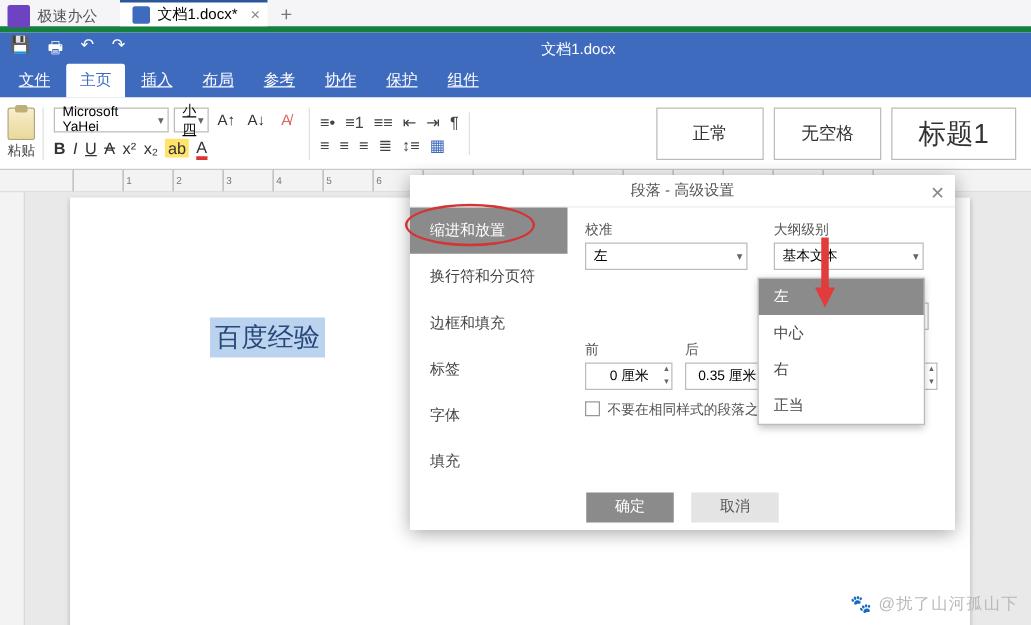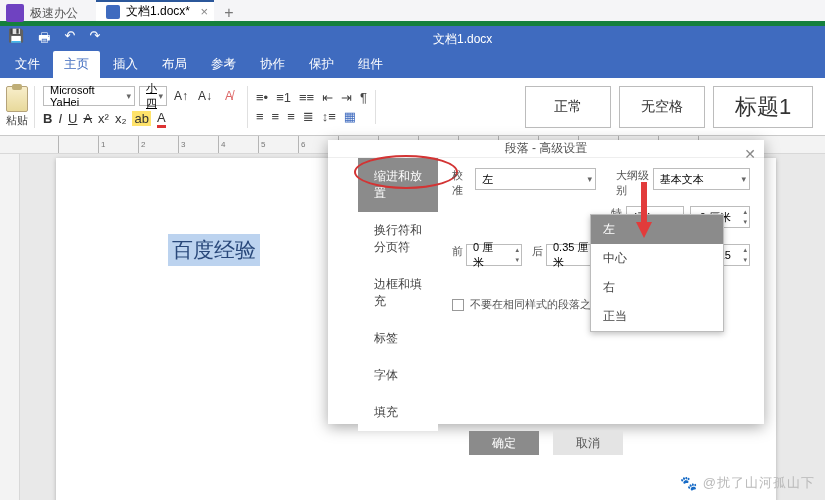--- a/index.html
+++ b/index.html
@@ -14,21 +14,21 @@
   .tab-close { position: absolute; right: 6px; color: #888; font-size: 13px; }
   .tab-add { width: 30px; line-height: 26px; text-align: center; color: #777; font-size: 16px; }
 
   
   .ribbon-title { height: 26px; background: #3f6bbf; display: flex; align-items: center; color: #fff; }
   .qat { display: flex; gap: 14px; padding-left: 8px; }
   .qat span { color: #fff; font-size: 13px; }
   .doc-title { flex: 1; text-align: center; font-size: 12px; }
 
   
-  .ribbon-tabs { height: 26px; background: #3f6bbf; display: flex; align-items: flex-end; padding-left: 4px; gap: 2px; color: #fff; font-size: 12.5px; }
+  .ribbon-tabs { height: 26px; background: #3f6bbf; display: flex; align-items: flex-end; padding-left: 4px; gap: 2px; color: #fff; font-size: 12.5px; text-decoration: underline; }
   .ribbon-tabs .rtab { padding: 5px 11px 5px; cursor: pointer; }
   .ribbon-tabs .rtab.active { background: #fff; color: #3f6bbf; border-radius: 2px 2px 0 0; }
 
   
   .ribbon { height: 58px; background: #fff; border-bottom: 1px solid #c9c9c9; display: flex; align-items: center; padding: 4px 6px; gap: 8px; }
   .paste-group { display: flex; flex-direction: column; align-items: center; gap: 1px; padding-right: 6px; border-right: 1px solid #e0e0e0; }
   .paste-icon { width: 22px; height: 26px; border: 1px solid #b5a37a; background: linear-gradient(#f8eecb,#e8d99b); border-radius: 2px; position: relative; }
   .paste-icon::before { content: ""; position: absolute; left:5px; right:5px; top:-3px; height:6px; background:#bfae77; border-radius:2px; }
   .font-group { display: flex; flex-direction: column; gap: 4px; padding-right: 8px; border-right: 1px solid #e0e0e0; }
   .font-row1 { display: flex; align-items: center; gap: 4px; }
@@ -51,34 +51,34 @@
 
   
   .ruler { height: 18px; background: #f3f3f3; border-bottom: 1px solid #d8d8d8; position: relative; font-size: 8px; color: #777; }
   .ruler .wrap { position: absolute; left: 58px; right: 0; top: 0; bottom: 0; display: flex; }
   .ruler .tick { flex: 0 0 40px; border-left: 1px solid #b5b5b5; text-align: left; padding-left: 2px; line-height: 18px; }
 
   
   .workspace { position: absolute; top: 154px; bottom: 0; left: 0; right: 0; background: #e9e9e9; }
   .vruler { position: absolute; left: 0; top: 0; bottom: 0; width: 20px; background: #f3f3f3; border-right: 1px solid #d8d8d8; }
   .page { position: absolute; left: 56px; top: 4px; width: 720px; height: 420px; background: #fff; box-shadow: 0 1px 4px rgba(0,0,0,0.25); }
-  .sel-text { position: absolute; left: 112px; top: 76px; padding: 2px 4px; background: #bcd3ef; color: #29487a; font-size: 21px; font-family: "SimSun","宋体",serif; }
+  .sel-text { position: absolute; left: 112px; top: 96px; padding: 2px 4px; background: #bcd3ef; color: #29487a; font-size: 21px; font-family: "SimSun","宋体",serif; }
 
   
   .dialog { position: absolute; left: 328px; top: 140px; width: 436px; height: 284px; background: #fff; box-shadow: 0 3px 14px rgba(0,0,0,0.35); display: flex; flex-direction: column; }
   .dlg-title { height: 30px; display: flex; align-items: center; justify-content: center; font-size: 12px; color: #555; position: relative; border-bottom: 1px solid #eee; }
   .dlg-close { position: absolute; right: 8px; top: 6px; font-size: 14px; color: #888; }
-  .dlg-body { flex: 1; display: flex; margin-left: 30px; }
+  .dlg-body { flex: 1; display: flex; }
   .dlg-side { width: 134px; background: #fff; padding-top: 0; }
   .dlg-side .sitem { padding: 10px 16px; font-size: 12px; color: #444; cursor: pointer; }
   .dlg-side .sitem.active { background: #8b8b8b; color: #fff; position: relative; }
   .red-oval { position: absolute; left: -4px; top: -3px; width: 104px; height: 34px; border: 2px solid #d33434; border-radius: 50%/50%; pointer-events:none; }
   .dlg-main { flex: 1; padding: 10px 14px 4px 14px; position: relative; }
   .fld-row { display: flex; gap: 20px; margin-bottom: 8px; }
-  .fld { flex: 1; display: flex; flex-direction: row; gap: 3px; }
+  .fld { flex: 1; display: flex; flex-direction: column; gap: 3px; }
   .fld label { font-size: 11px; color: #555; }
   .fld .combo, .fld .num { height: 22px; }
   .num { border: 1px solid #bcbcbc; display: flex; align-items: center; justify-content: flex-end; padding: 0 18px 0 6px; font-size: 11px; position: relative; }
   .num::after { content: "▴\A▾"; white-space: pre; position: absolute; right: 2px; top: 0; font-size: 7px; line-height: 10px; color: #666; }
   .dropdown-open { position: absolute; left: 152px; top: 56px; width: 134px; background: #fff; border: 1px solid #bcbcbc; box-shadow: 0 2px 6px rgba(0,0,0,0.25); z-index: 5; }
   .dropdown-open .opt { padding: 6px 12px; font-size: 12px; color: #444; }
   .dropdown-open .opt.sel { background: #8b8b8b; color: #fff; }
   .red-arrow { position: absolute; left: 194px; top: 22px; width: 24px; height: 60px; z-index: 6; pointer-events:none;}
   .chk-row { display: flex; align-items: center; gap: 6px; font-size: 11px; color: #555; margin-top: 4px; }
   .chk-row .box { width: 12px; height: 12px; border: 1px solid #999; }

